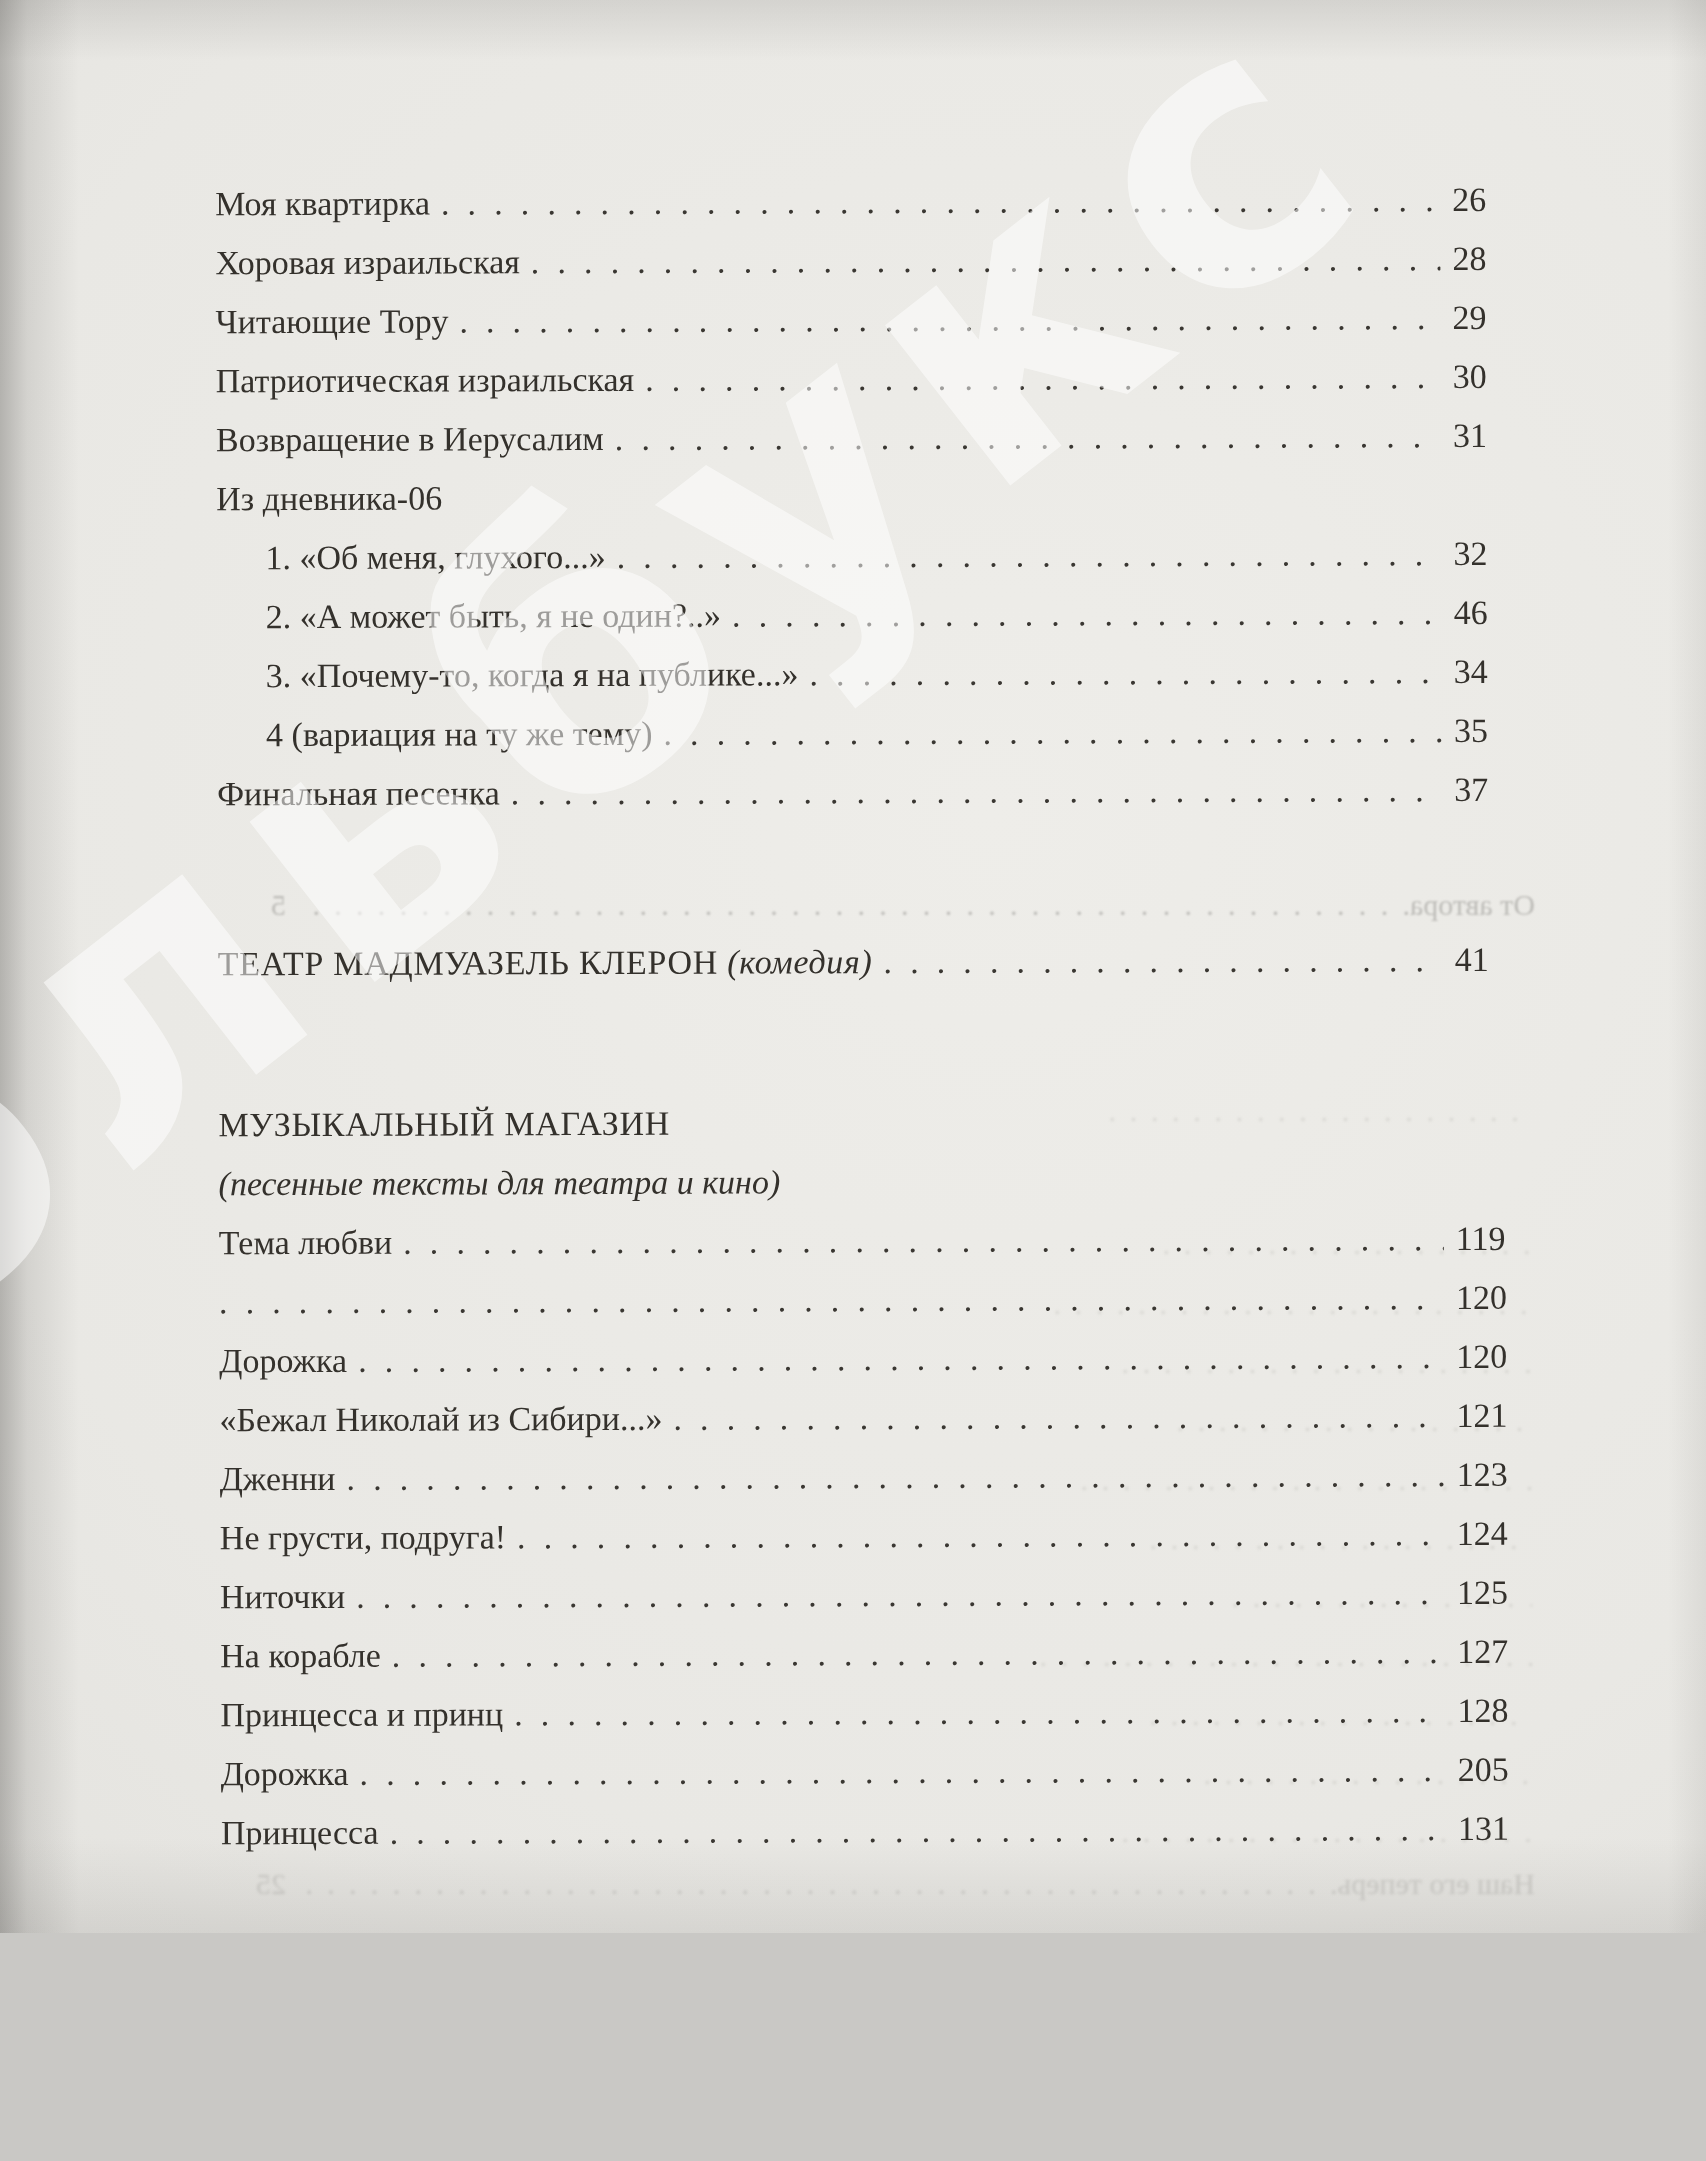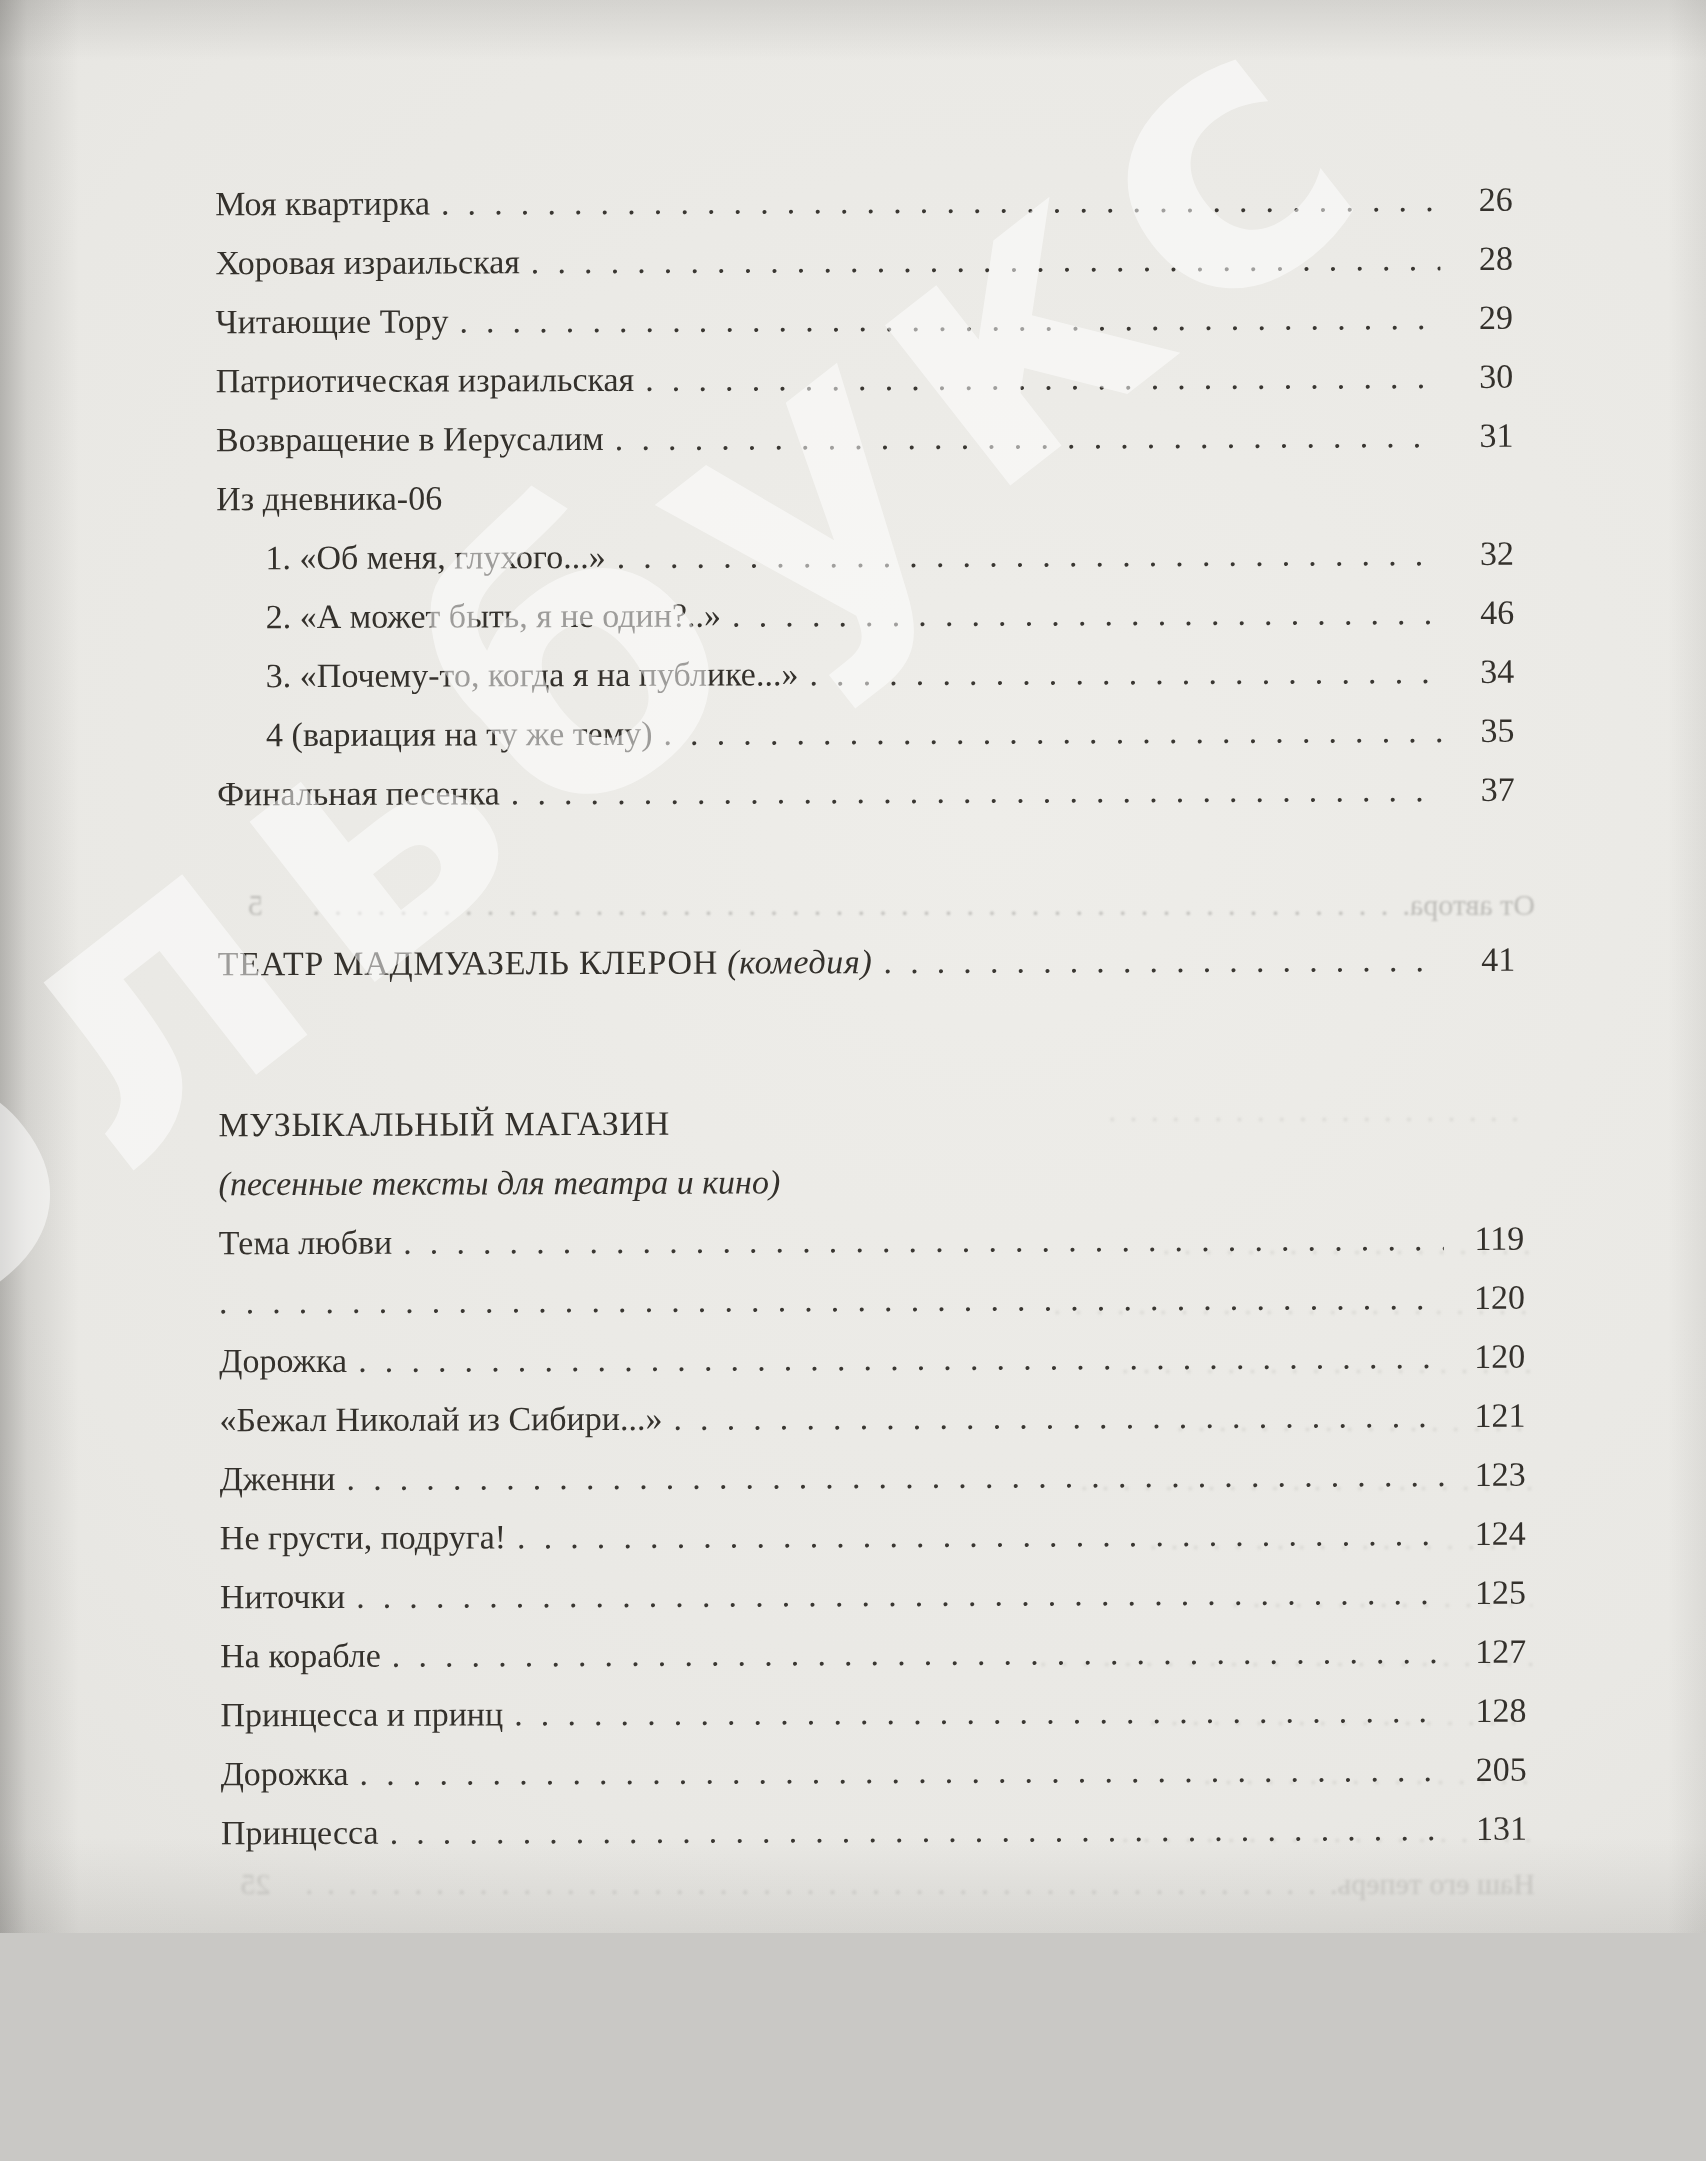--- a/index.html
+++ b/index.html
@@ -26,21 +26,21 @@
     height:59px;line-height:59px;
     font-size:34px;white-space:nowrap;
   }
   .row .t{white-space:nowrap;padding-right:11px;}
   .row.ind .t{padding-left:49px;}
   .leader{flex:1;overflow:hidden;white-space:nowrap;color:#3a3732;}
   .leader::before{
     letter-spacing:4.8px;
     content:". . . . . . . . . . . . . . . . . . . . . . . . . . . . . . . . . . . . . . . . . . . . . . . . . . . . . . . . . . . . . . . . . . . . . . . . . . . . . . . . . . . . . . . . . . . .";
   }
-  .pg{min-width:87px;text-align:center;padding-left:12.3px;}
+  .pg{min-width:87px;text-align:left;padding-left:12.3px;}
   .caps .t{letter-spacing:0.7px;}
   .it{font-style:italic;}
   .sp-theatre{margin-top:111px;}
   .sp-music{margin-top:102px;}
   .noleader .leader::before{content:"";}
   
   .bleed{
     position:absolute;display:flex;align-items:baseline;
     font-size:30px;line-height:55px;height:55px;white-space:nowrap;
     color:#8f8e8a;opacity:0.5;filter:blur(1.2px);

